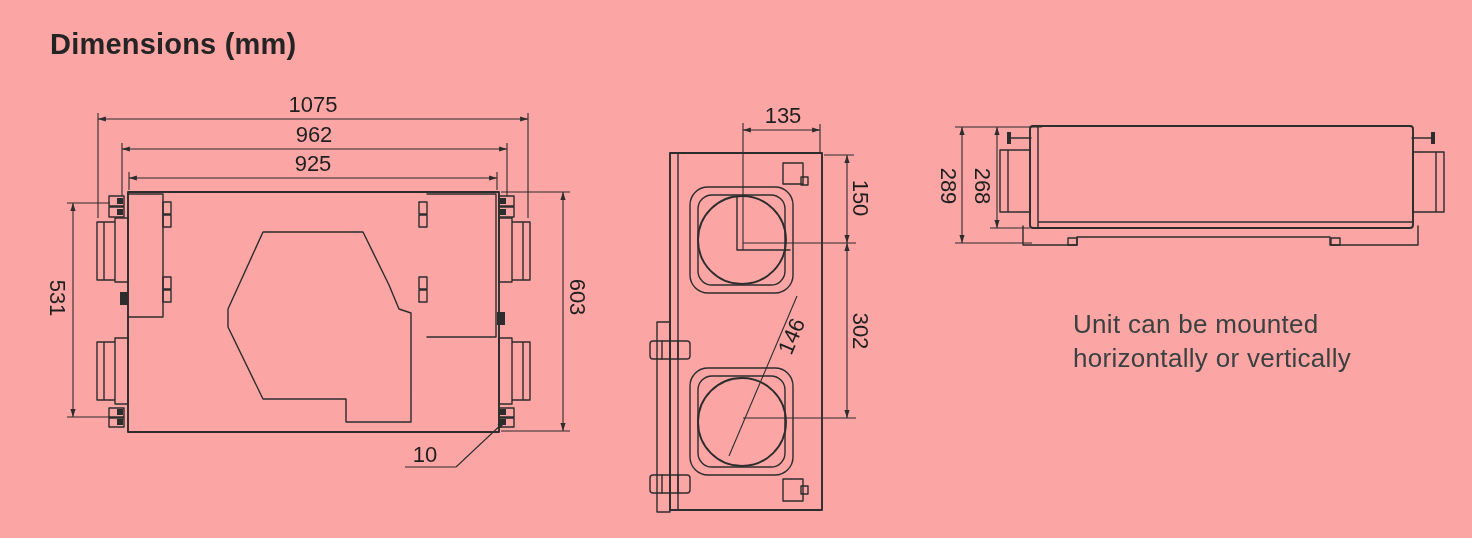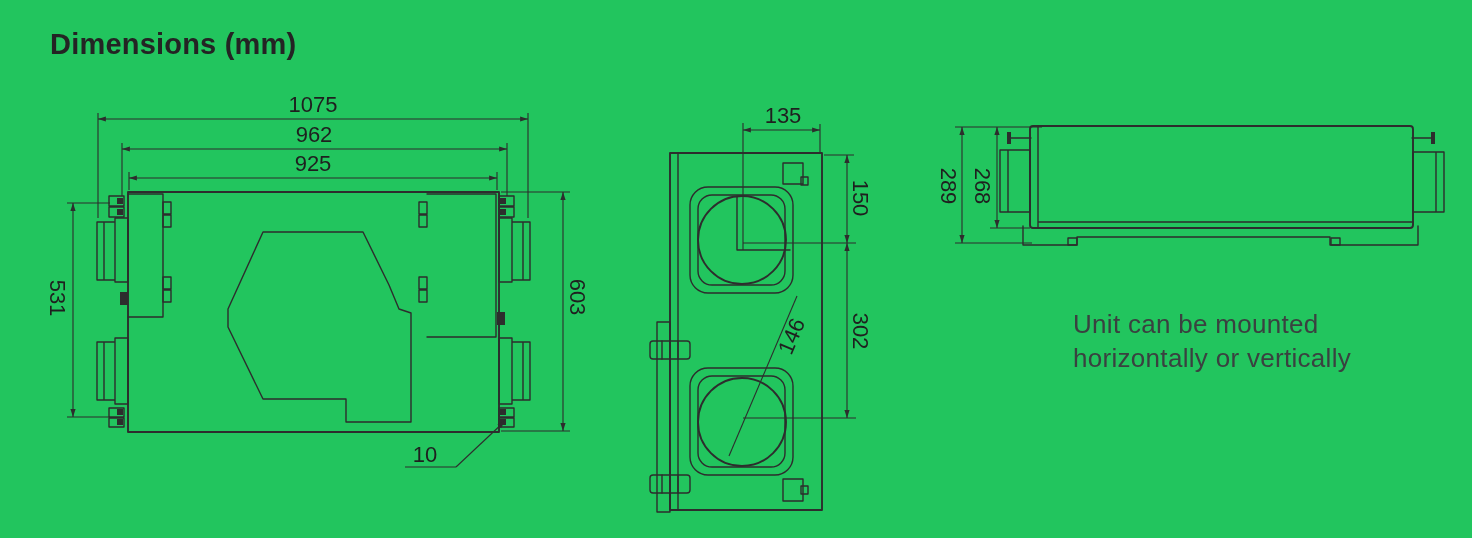--- a/index.html
+++ b/index.html
@@ -1,16 +1,16 @@
 <!DOCTYPE html>
 <html><head>
 <meta charset="utf-8">
 <style>
   html,body{margin:0;padding:0;background:#ffffff;}
-  .stage{position:relative;width:1472px;height:538px;background:#22c55e;overflow:hidden;}
+  .stage{position:relative;width:1472px;height:538px;background:#fca5a5;overflow:hidden;}
   svg{display:block;}
   svg text{font-family:"Liberation Sans", sans-serif;fill:#212121;}
   .title-txt{font-size:29px;font-weight:bold;fill:#242424;letter-spacing:.2px;}
   .note-txt{font-size:26px;fill:#3a4140;letter-spacing:.3px;}
   .dim-txt{font-size:22px;fill:#1f1f1f;}
   .o{fill:none;stroke:#2d2d2d;stroke-width:1.9;stroke-linejoin:round;stroke-linecap:round;}
   .o2{fill:none;stroke:#2d2d2d;stroke-width:1.4;stroke-linejoin:round;stroke-linecap:round;}
   .d{fill:none;stroke:#2d2d2d;stroke-width:1.1;}
   .blk{fill:#2d2d2d;stroke:none;}
 </style>

